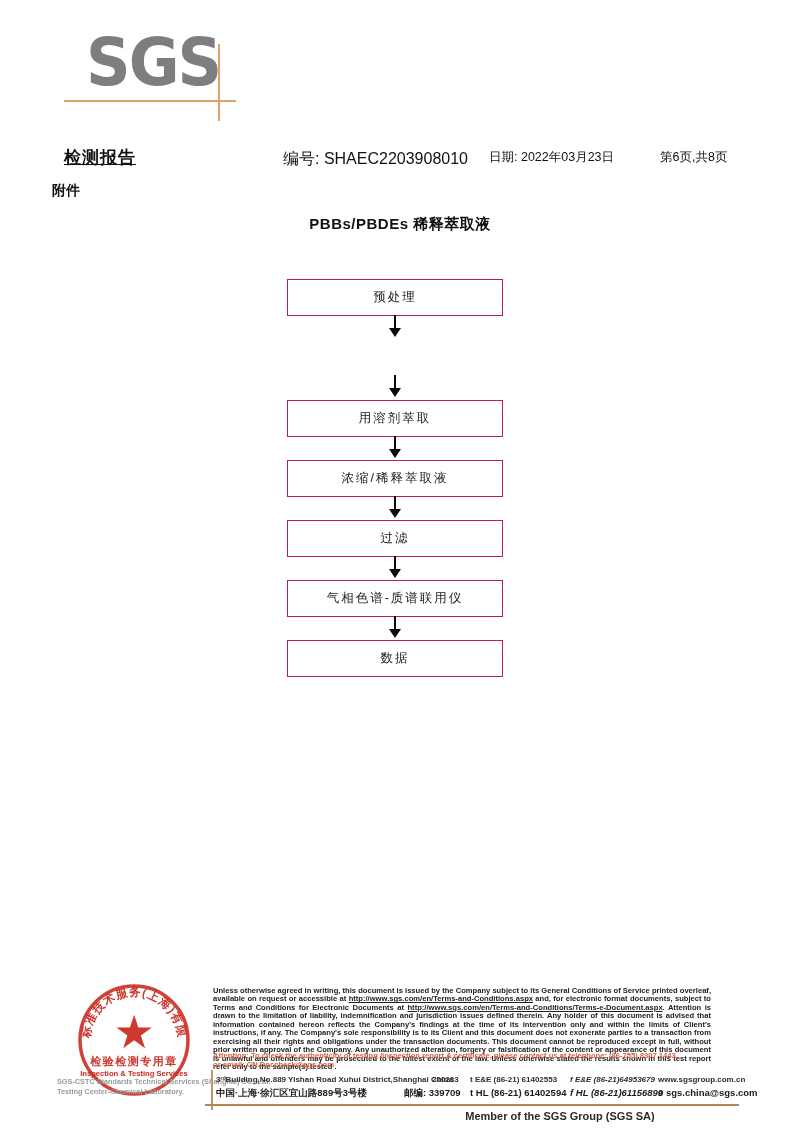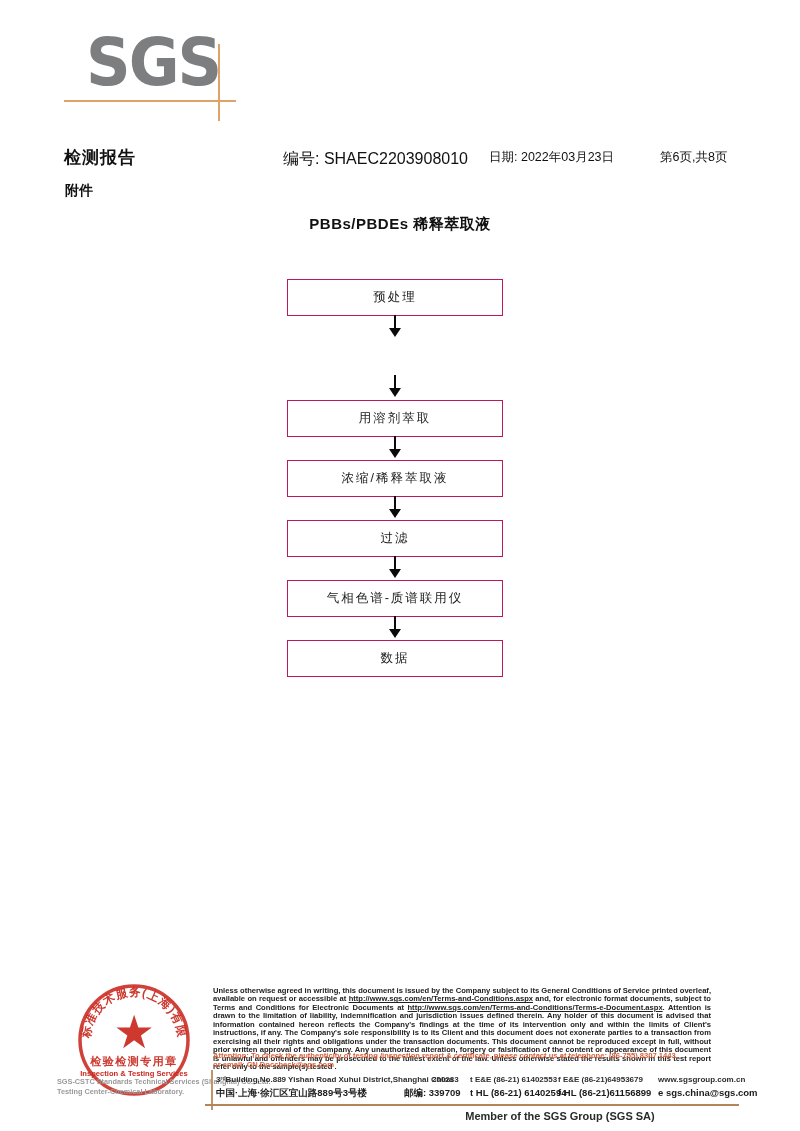--- a/index.html
+++ b/index.html
@@ -11,25 +11,25 @@
   
   .logo-text{
     position:absolute;left:86px;top:26px;
     font-family:"DejaVu Sans","Liberation Sans",sans-serif;
     font-weight:bold;font-size:62px;letter-spacing:-2px;color:#7d7e80;
     transform:scaleY(1.05);
   }
   .logo-hline{position:absolute;left:64px;top:100px;width:172px;height:2px;background:#dfa368;}
   .logo-vline{position:absolute;left:218px;top:44px;width:2px;height:77px;background:#dfa368;}
   
-  .hdr-title{position:absolute;left:64px;top:146px;font-size:17px;font-weight:bold;letter-spacing:1px;}
+  .hdr-title{position:absolute;left:64px;top:146px;font-size:17px;font-weight:bold;letter-spacing:1px;text-decoration:underline;}
   .hdr-no{position:absolute;left:283px;top:149px;font-size:16px;}
   .hdr-date{position:absolute;left:489px;top:149px;font-size:12.5px;}
   .hdr-page{position:absolute;left:660px;top:149px;font-size:12.5px;}
-  .hdr-attach{position:absolute;left:65px;top:182px;font-size:14px;font-weight:bold;}
+  .hdr-attach{position:absolute;left:52px;top:182px;font-size:14px;font-weight:bold;}
   
   .flow-title{position:absolute;left:0;top:215px;width:800px;text-align:center;
     font-size:15px;font-weight:bold;letter-spacing:.5px;}
   .flow-box{
     position:absolute;left:287px;width:214px;height:35px;
     border:1px solid #be185d;display:flex;align-items:center;justify-content:center;
     font-size:12.5px;letter-spacing:2px;color:#1a1a1a;background:#fff;
   }
   .flow-arrow{position:absolute;left:388px;width:14px;}
   .flow-arrow .stem{width:2px;height:13px;background:#0a0a0a;margin:0 auto;}
@@ -46,21 +46,21 @@
     position:absolute;left:213px;top:1052px;width:500px;
     font-size:7.6px;line-height:8.5px;font-weight:bold;color:#d8603a;
   }
   .addr-vline{position:absolute;left:211px;top:1070px;width:2px;height:40px;background:#c3946a;}
   .addr-row1{position:absolute;top:1075px;font-size:8px;font-weight:600;color:#2e2e2e;white-space:nowrap;}
   .addr-row2{position:absolute;top:1087px;font-size:9.5px;font-weight:bold;color:#1c1c1c;white-space:nowrap;}
   .a-addr{position:absolute;left:216px;}
   .a-post{position:absolute;left:432px;}
   .a-post2{position:absolute;left:404px;}
   .a-tel{position:absolute;left:470px;}
-  .a-fax{position:absolute;left:558px;}
+  .a-fax{position:absolute;left:570px;font-style:italic;}
   .a-net{position:absolute;left:658px;}
   .foot-hline{position:absolute;left:205px;top:1104px;width:534px;height:2px;background:#b5855a;}
   .member{position:absolute;left:410px;top:1110px;width:300px;text-align:center;
     font-size:11px;font-weight:600;color:#2a2a2a;}
   
   .stamp{position:absolute;left:56px;top:976px;}
   .company-lines{position:absolute;left:57px;top:1077px;font-size:7.3px;line-height:9.5px;
     color:#9a9a9a;font-weight:600;white-space:nowrap;}
 </style>
 </head>

